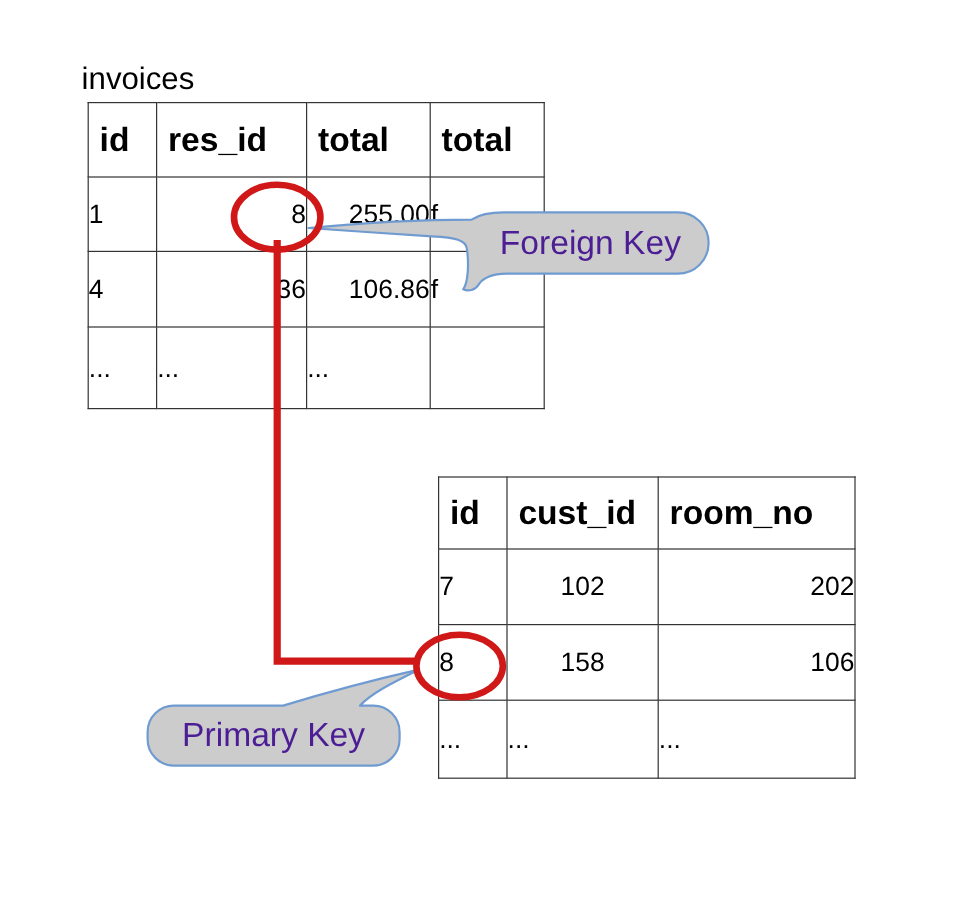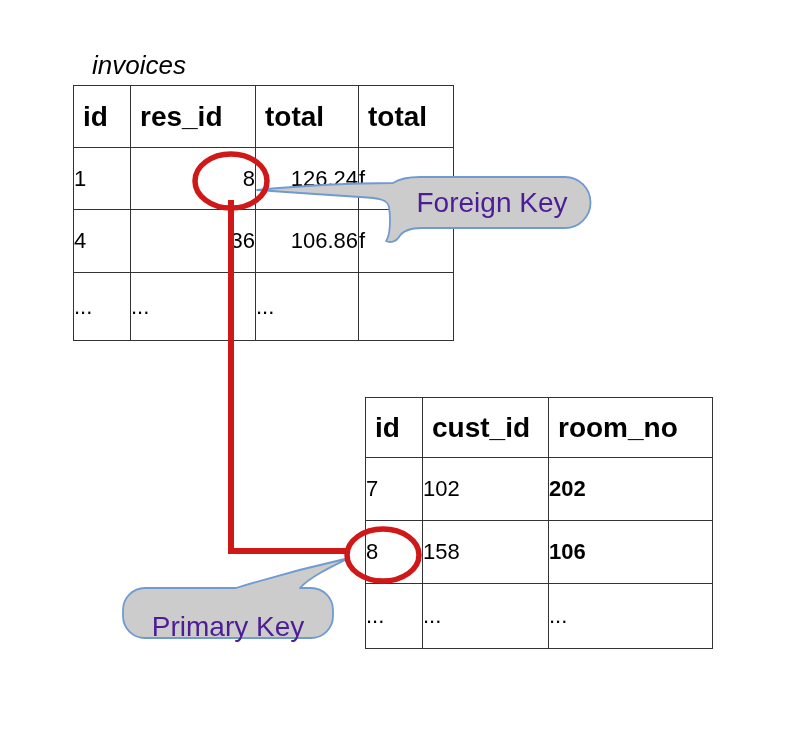--- a/index.html
+++ b/index.html
@@ -10,21 +10,21 @@
     font-family:"Liberation Sans", sans-serif;
     color:#000;
     overflow:hidden;
   }
   .tbl-title{
     position:absolute;
     font-size:26px;
     line-height:30px;
     color:#000;
   }
-  .title-invoices{left:92px;top:50px;font-style:italic;}
+  .title-invoices{left:68px;top:50px;}
   .title-reservations{left:371px;top:362px;}
 
   table.tbl{
     position:absolute;
     border-collapse:collapse;
     table-layout:fixed;
   }
   table.tbl th, table.tbl td{
     border:1.5px solid #333;
     padding:0;
@@ -34,22 +34,22 @@
     font-size:22px;
   }
   table.tbl th{
     font-size:28px;
     font-weight:bold;
     text-align:left;
     padding-left:9px;
   }
   td.al{text-align:left;padding-left:8px;}
   td.ar{text-align:right;padding-right:14px;}
-  td.ar2{text-align:left;padding-right:22px;}
-  td.ac{text-align:left;font-weight:bold;}
+  td.ar2{text-align:center;padding-right:22px;}
+  td.ac{text-align:right;}
 
   table.tbl-invoices{left:73px;top:85px;width:380px;}
   .tbl-invoices tr:nth-child(1){height:62px;}
   .tbl-invoices tr:nth-child(2){height:62px;}
   .tbl-invoices tr:nth-child(3){height:63px;}
   .tbl-invoices tr:nth-child(4){height:68px;}
 
   table.tbl-reservations{left:365px;top:397px;width:347px;}
   .tbl-reservations tr:nth-child(1){height:60px;}
   .tbl-reservations tr:nth-child(2){height:63px;}
@@ -63,21 +63,21 @@
     pointer-events:none;
   }
   .callout-label{
     position:absolute;
     z-index:6;
     font-size:28px;
     text-align:center;
     color:#4c1d95;
   }
   .fk-label{left:392px;top:177px;width:200px;height:51px;line-height:51px;}
-  .pk-label{left:123px;top:602px;width:210px;height:50px;line-height:50px;}
+  .pk-label{left:123px;top:588px;width:210px;height:50px;line-height:50px;}
 </style>
 </head>
 <body>
 
 <div class="canvas">
 
   <div class="tbl-title title-invoices">invoices</div>
 
   <table class="tbl tbl-invoices">
     <colgroup>
@@ -89,21 +89,21 @@
     <tbody>
         <tr>
       <th>id</th>
       <th>res_id</th>
       <th>total</th>
       <th>total</th>
     </tr>
     <tr>
       <td class="al">1</td>
       <td class="ar">8</td>
-      <td class="ar">126.24</td>
+      <td class="ar">255.00</td>
       <td class="al">f</td>
     </tr>
     <tr>
       <td class="al">4</td>
       <td class="ar">36</td>
       <td class="ar">106.86</td>
       <td class="al">f</td>
     </tr>
     <tr>
       <td class="al">...</td>

